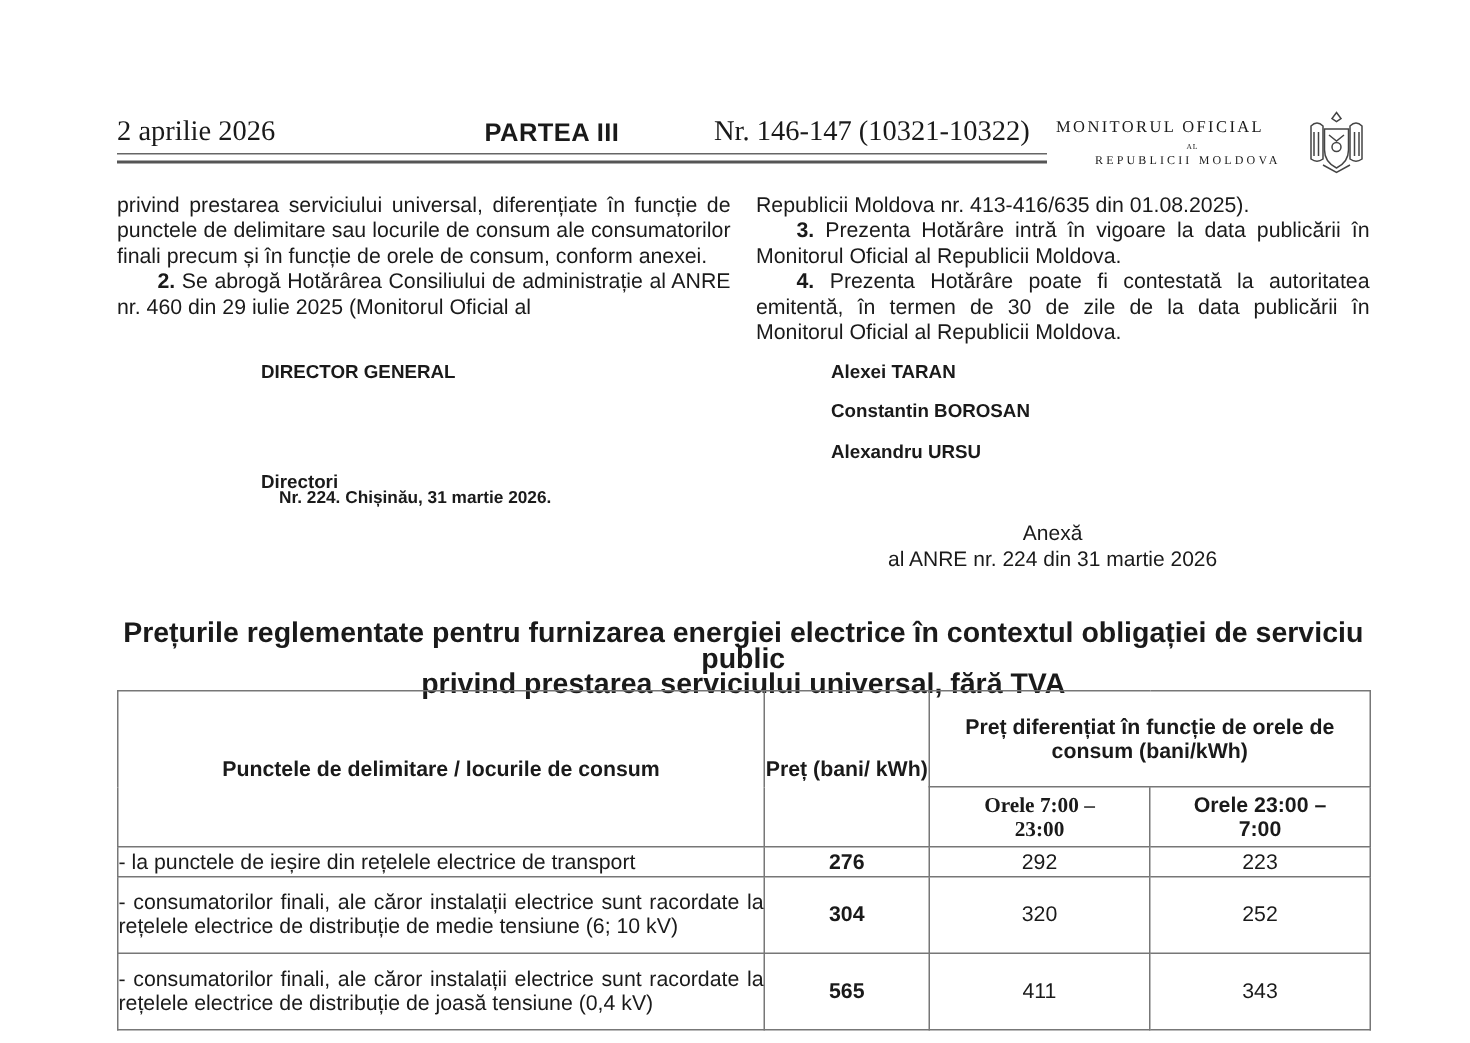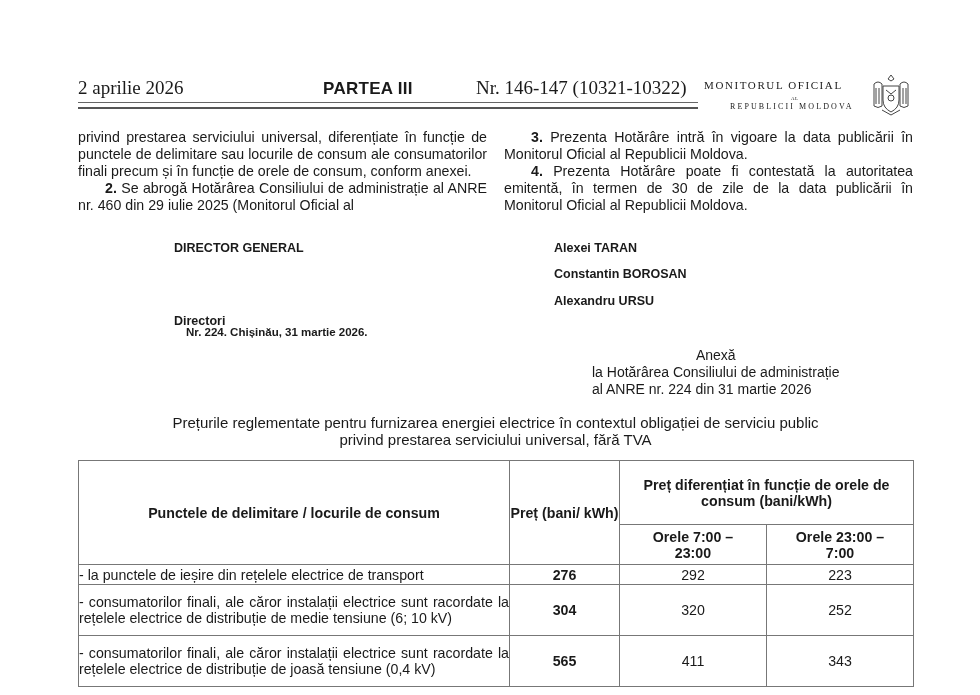--- a/index.html
+++ b/index.html
@@ -25,21 +25,21 @@
   .col-left { left: 78px; top: 129px; width: 409px; }
   .col-right { left: 504px; top: 129px; width: 409px; }
 
   
   .sig { font-weight: bold; font-size: 12.5px; }
 
   
   .annex { left: 592px; top: 347px; font-size: 14px; line-height: 17px; }
   .annex .center { text-align: center; }
 
-  .table-title { left: 78px; top: 414px; width: 835px; text-align: center; font-weight: normal; font-size: 15px; line-height: 17px; }
+  .table-title { left: 78px; top: 414px; width: 835px; text-align: center; font-weight: bold; font-size: 19px; line-height: 17px; }
 
   
   table.prices { position: absolute; left: 78px; top: 460px; border-collapse: collapse; width: 836px; font-size: 14.2px; }
   table.prices td, table.prices th { border: 1.5px solid #777; padding: 0; }
   th { font-weight: bold; text-align: center; line-height: 16px; }
   .h-main { width: 430px; height: 79px; }
   .h-pret { width: 109px; }
   .h-diff { height: 39px; }
   .h-sub { height: 39px; width: 146px; }
   td.desc { padding: 3px 6px 3px 6px; line-height: 16px; text-align: justify; }
@@ -73,52 +73,52 @@
     </g>
   </svg>
 </div>
 
 <div class="abs col col-left">
   <p>privind prestarea serviciului universal, diferențiate în funcție de punctele de delimitare sau locurile de consum ale consumatorilor finali precum și în funcție de orele de consum, conform anexei.</p>
   <p class="ind"><b>2.</b><span> Se abrogă Hotărârea Consiliului de administrație al ANRE nr. 460 din 29 iulie 2025 (Monitorul Oficial al</span></p>
 </div>
 
 <div class="abs col col-right">
+  <p>Republicii Moldova nr. 413-416/635 din 01.08.2025).</p>
   <p class="ind"><b>3.</b><span> Prezenta Hotărâre intră în vigoare la data publicării în Monitorul Oficial al Republicii Moldova.</span></p>
   <p class="ind"><b>4.</b><span> Prezenta Hotărâre poate fi contestată la autoritatea emitentă, în termen de 30 de zile de la data publicării în Monitorul Oficial al Republicii Moldova.</span></p>
 </div>
 
 <div class="abs sig" style="left:174px; top:241px;">DIRECTOR GENERAL</div>
 <div class="abs sig" style="left:554px; top:241px;">Alexei TARAN</div>
 <div class="abs sig" style="left:174px; top:267px;margin-top:47px;">Directori</div>
 <div class="abs sig" style="left:554px; top:267px;">Constantin BOROSAN</div>
 <div class="abs sig" style="left:554px; top:294px;">Alexandru URSU</div>
 <div class="abs sig" style="left:174px; top:326px; font-size:11.5px;padding-left:12px;">Nr. 224. Chișinău, 31 martie 2026.</div>
 
 <div class="abs annex">
   <div class="center">Anexă</div>
-  <div>la Hotărârea Consiliului de administrație</div>
   <div>al ANRE nr. 224 din 31 martie 2026</div>
 </div>
 
 <div class="abs table-title">
   <div>Prețurile reglementate pentru furnizarea energiei electrice în contextul obligației de serviciu public</div>
   <div>privind prestarea serviciului universal, fără TVA</div>
 </div>
 
 <table class="prices">
   <tbody>
       <tr>
     <th class="h-main" rowspan="2">Punctele de delimitare / locurile de consum</th>
     <th class="h-pret" rowspan="2">Preț (bani/ kWh)</th>
     <th class="h-diff" colspan="2" style="padding:12px 8px;">Preț diferențiat în funcție de orele de consum (bani/kWh)</th>
   </tr>
   <tr>
     <th class="h-sub">
-          <div style="width:90px;margin:0 auto;">Orele 7:00 – 23:00</div>
+          <div style="width:90px;margin:0 auto;font-family:Liberation Serif, serif;">Orele 7:00 – 23:00</div>
         </th>
     <th class="h-sub">
           <div style="width:90px;margin:0 auto;">Orele 23:00 – 7:00</div>
         </th>
   </tr>
   <tr class="r1">
     <td class="desc">- la punctele de ieșire din rețelele electrice de transport</td>
     <td class="num bold">276</td>
     <td class="num">292</td>
     <td class="num">223</td>

